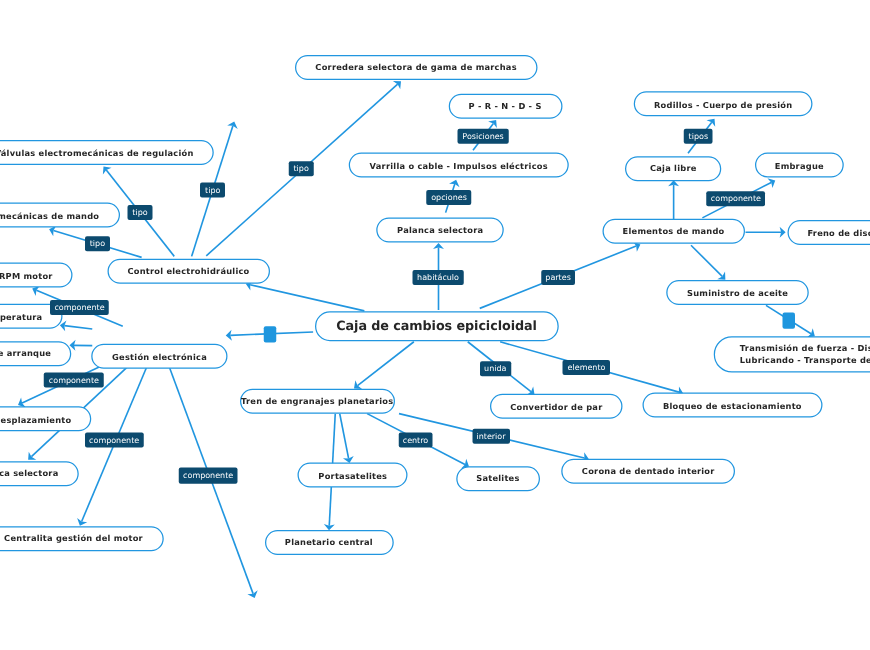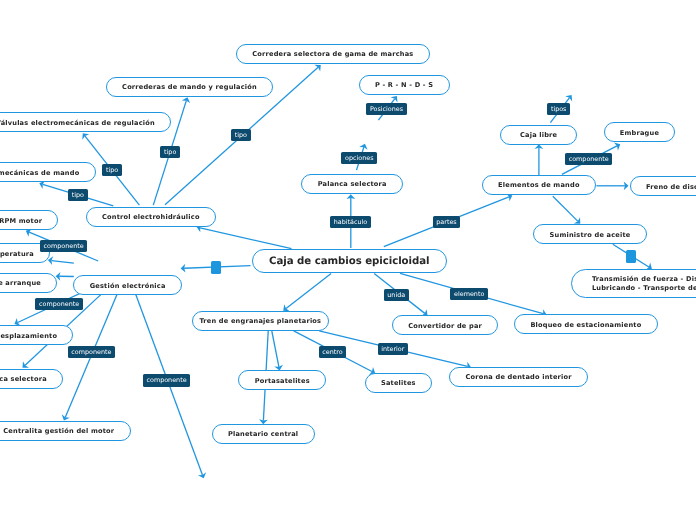--- a/index.html
+++ b/index.html
@@ -152,25 +152,20 @@
       <line x1="319.20" y1="330.90" x2="467.50" y2="366.36"></line>
       <path d="M 471.00 367.20 L 465.31 370.36 L 467.50 366.36 L 467.35 361.80 Z"></path>
     </g>
   </svg>
 
   <div class="node" style="left:236.00px;top:43.50px;width:193.77px;height:20.00px;font-size:6.60px">
       <div class="lines">
         <div class="ln">Corredera selectora de gama de marchas</div>
       </div>
     </div>
-  <div class="node" style="left:105.80px;top:76.50px;width:167.35px;height:20.00px;font-size:6.60px">
-      <div class="lines">
-        <div class="ln">Correderas de mando y regulación</div>
-      </div>
-    </div>
   <div class="node" style="left:-20.60px;top:112.20px;width:191.79px;height:20.00px;font-size:6.60px">
       <div class="lines">
         <div class="ln">Válvulas electromecánicas de regulación</div>
       </div>
     </div>
   <div class="node" style="left:-81.10px;top:162.40px;width:176.82px;height:20.00px;font-size:6.60px">
       <div class="lines">
         <div class="ln">Válvulas electromecánicas de mando</div>
       </div>
     </div>
@@ -217,23 +212,33 @@
   <div class="node big" style="left:251.80px;top:249.30px;width:194.95px;height:23.50px;font-size:10.20px">
       <div class="lines">
         <div class="ln">Caja de cambios epicicloidal</div>
       </div>
     </div>
   <div class="node" style="left:358.60px;top:74.50px;width:90.97px;height:20.00px;font-size:6.60px">
       <div class="lines">
         <div class="ln">P - R - N - D - S</div>
       </div>
     </div>
+  <div class="node" style="left:279.40px;top:121.90px;width:175.21px;height:20.00px;font-size:6.60px">
+      <div class="lines">
+        <div class="ln">Varrilla o cable - Impulsos eléctricos</div>
+      </div>
+    </div>
   <div class="node" style="left:301.40px;top:173.50px;width:101.58px;height:20.00px;font-size:6.60px">
       <div class="lines">
         <div class="ln">Palanca selectora</div>
+      </div>
+    </div>
+  <div class="node" style="left:506.90px;top:73.30px;width:143.24px;height:20.00px;font-size:6.60px">
+      <div class="lines">
+        <div class="ln">Rodillos - Cuerpo de presión</div>
       </div>
     </div>
   <div class="node" style="left:499.90px;top:124.50px;width:77.47px;height:20.00px;font-size:6.60px">
       <div class="lines">
         <div class="ln">Caja libre</div>
       </div>
     </div>
   <div class="node" style="left:603.50px;top:122.10px;width:71.90px;height:20.00px;font-size:6.60px">
       <div class="lines">
         <div class="ln">Embrague</div>
@@ -253,21 +258,21 @@
       <div class="lines">
         <div class="ln">Suministro de aceite</div>
       </div>
     </div>
   <div class="node multi" style="left:570.80px;top:269.30px;width:213.25px;height:28.40px;font-size:6.60px">
       <div class="lines">
         <div class="ln">Transmisión de fuerza - Disipación del calor</div>
         <div class="ln">Lubricando - Transporte de suciedad</div>
       </div>
     </div>
-  <div class="node" style="left:191.80px;top:310.80px;width:137px;height:20.00px;font-size:6.60px">
+  <div class="node" style="left:191.80px;top:310.80px;width:124px;height:20.00px;font-size:6.60px">
       <div class="lines">
         <div class="ln">Tren de engranajes planetarios</div>
       </div>
     </div>
   <div class="node" style="left:391.90px;top:315.20px;width:106.41px;height:20.00px;font-size:6.60px">
       <div class="lines">
         <div class="ln">Convertidor de par</div>
       </div>
     </div>
   <div class="node" style="left:514.10px;top:314.10px;width:143.65px;height:20.00px;font-size:6.60px">

